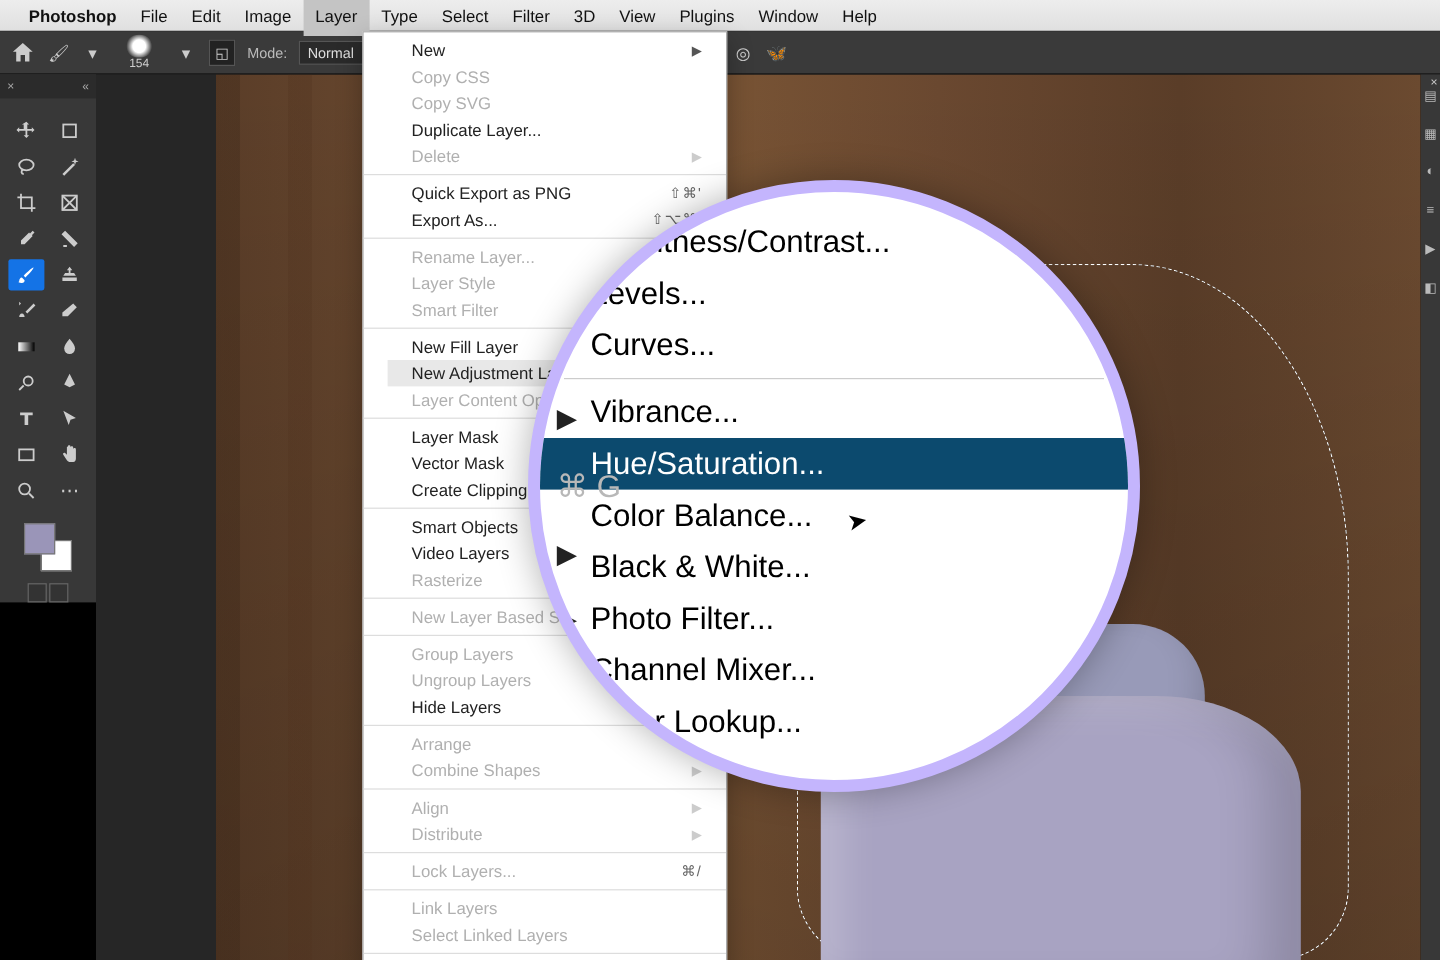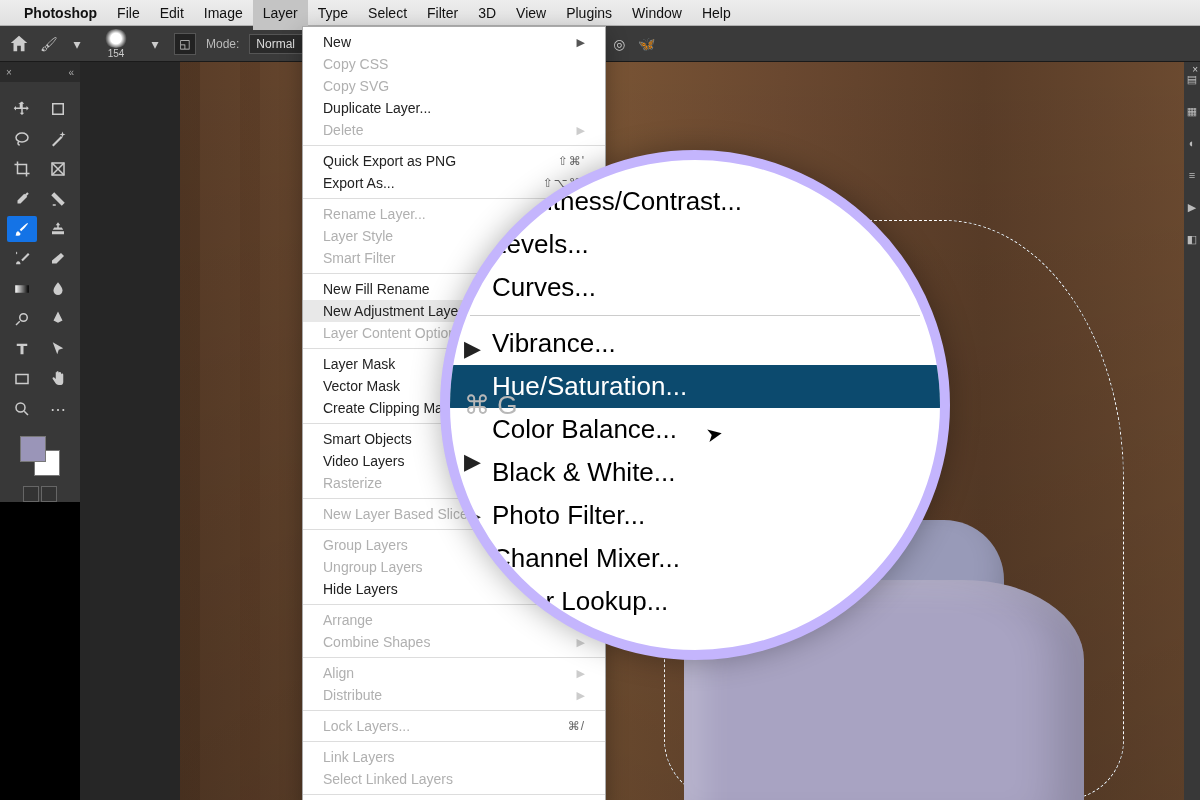--- a/index.html
+++ b/index.html
@@ -53,21 +53,21 @@
   .dark-left { position:absolute; top:62px; left:80px; width:100px; bottom:0; background:#262626;}
   
   .subject { position:absolute; right:60px; bottom:-40px; width:480px; height:520px;}
   .hoodie { position:absolute; bottom:0; left:40px; right:40px; height:260px; background:#a8a3c2; border-radius:120px 120px 20px 20px / 80px 80px 20px 20px; box-shadow: inset -30px -10px 40px rgba(0,0,0,0.15), inset 20px 10px 30px rgba(255,255,255,0.2);}
   .hood { position:absolute; bottom:200px; left:120px; right:120px; height:120px; background:#989ab8; border-radius:60px 60px 40px 40px; box-shadow: inset 0 -20px 30px rgba(0,0,0,0.2);}
   .selection { position:absolute; right:60px; bottom:0; width:460px; height:580px; border:1.5px dashed #000; border-radius:180px 180px 60px 60px / 260px 260px 60px 60px; background:transparent;}
   .selection::before{content:"";position:absolute;inset:-1px;border:1.5px dashed #fff;border-radius:inherit;}
   
   
   .dropdown { position:absolute; top:26px; left:302px; width:304px; background:#fff; border:1px solid #aaa; box-shadow:0 8px 20px rgba(0,0,0,0.3); font-size:14px; color:#222; padding:4px 0;}
-  .dd-item { padding:3px 20px; display:flex; justify-content:space-between; align-items:center; white-space:nowrap;}
+  .dd-item { padding:3px 20px; display:flex; justify-content:space-between; align-items:center; white-space:nowrap;margin-left:20px;}
   .dd-item.disabled { color:#b0b0b0; }
   .dd-item.hover { background:#e8e8e8;}
   .dd-sep { height:1px; background:#ddd; margin:4px 0;}
   .dd-arrow { font-size:11px; color:#555;}
   .dd-item.disabled .dd-arrow { color:#ccc;}
   .dd-short { font-size:12px; color:#666; letter-spacing:1px;}
   
   
   .mag { position:absolute; top:150px; left:440px; width:510px; height:510px; border-radius:50%; border:10px solid #c4b5fd; background:#fff; overflow:hidden; box-shadow:0 0 30px rgba(0,0,0,0.3);}
   .mag-inner { position:absolute; inset:0; padding:20px 0; font-size:26px; color:#000;}
@@ -301,21 +301,21 @@
     <div class="dd-item disabled">
       <span>Layer Style</span>
       <span class="dd-arrow">▶</span>
     </div>
     <div class="dd-item disabled">
       <span>Smart Filter</span>
       <span class="dd-arrow">▶</span>
     </div>
     <div class="dd-sep"></div>
     <div class="dd-item">
-      <span>New Fill Rename</span>
+      <span>New Fill Layer</span>
       <span class="dd-arrow">▶</span>
     </div>
     <div class="dd-item hover">
       <span>New Adjustment Layer</span>
       <span class="dd-arrow">▶</span>
     </div>
     <div class="dd-item disabled">
       <span>Layer Content Options...</span>
     </div>
     <div class="dd-sep"></div>

